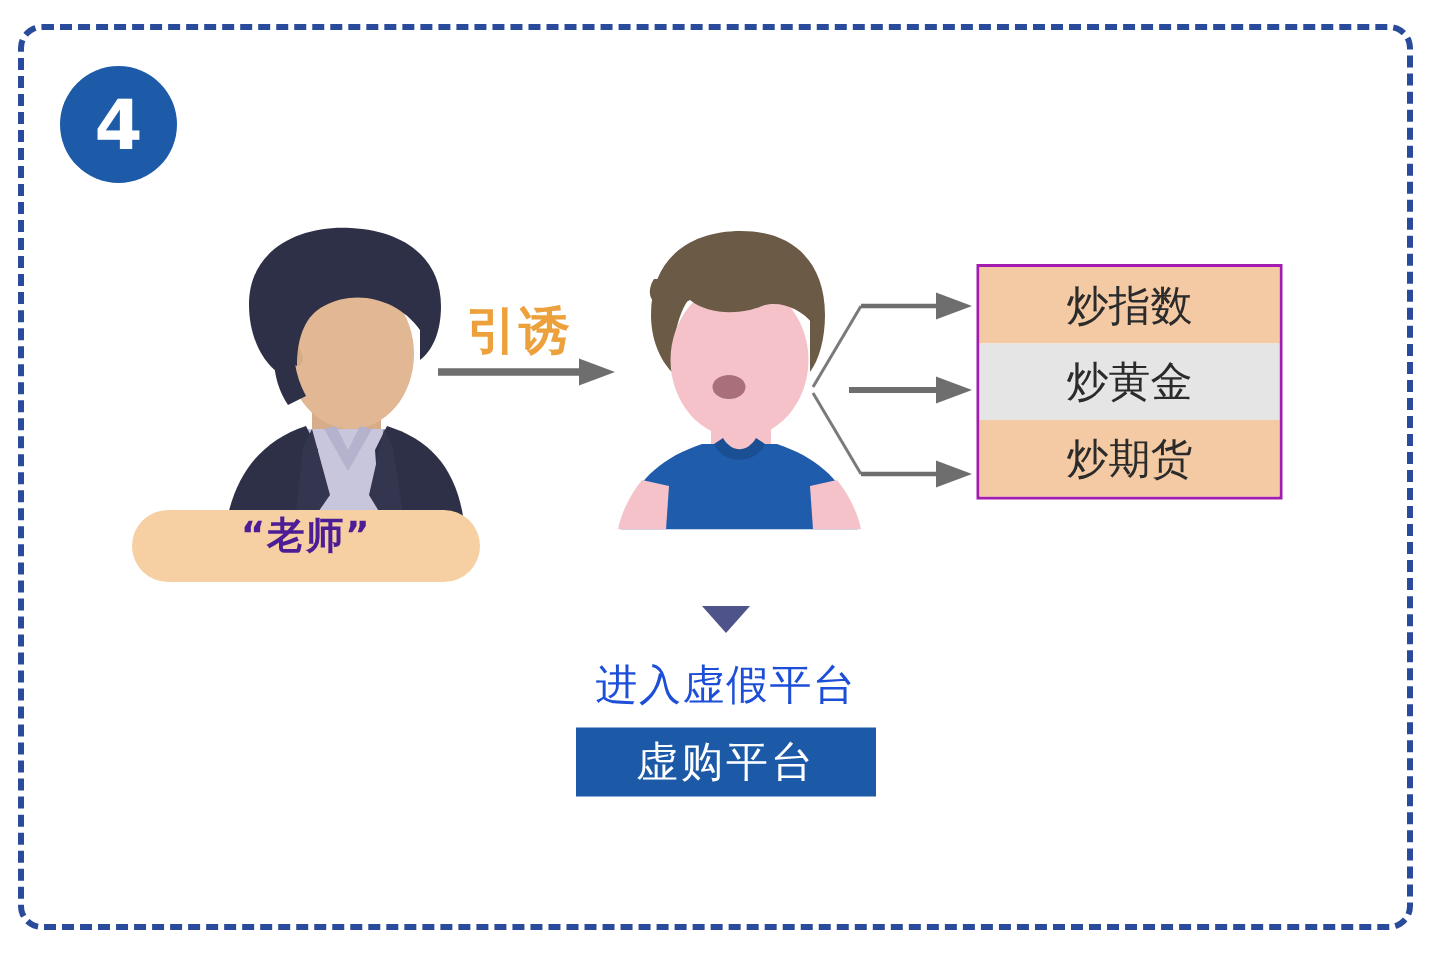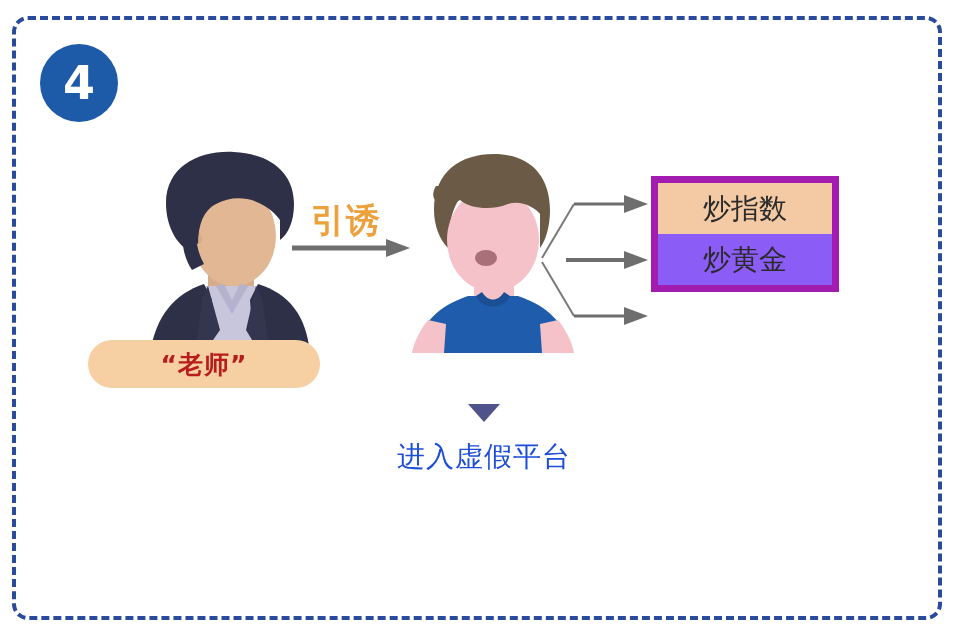--- a/index.html
+++ b/index.html
@@ -57,23 +57,22 @@
   }
   .figure svg { display: block; }
 
   
   .pill {
     position: absolute;
     height: 48px;
     border-radius: 24px;
     background: #f6cfa3;
     display: flex;
-    align-items: center;
-    justify-content: center;
-    color: #b91c1c;
+    justify-content: center;
+    color: #4c1d95;
     font-size: 25px;
     font-weight: bold;
     letter-spacing: 1px;
   }
   .pill-teacher { left: 88px;  top: 340px; width: 232px; }
   .pill-victim  { left: 368px; top: 340px; width: 232px; }
 
   
   .lure-label {
     position: absolute;
@@ -93,35 +92,35 @@
   }
 
   
   .branch { position: absolute; left: 540px; top: 178px; }
 
   
   .options {
     position: absolute;
     left: 651px;
     top: 176px;
-    width: 188px;
-    border: 7px solid #a21caf;
+    width: 204px;
+    border: 2px solid #a21caf;
     box-sizing: border-box;
   }
   .option-row {
     height: 51px;
     display: flex;
     align-items: center;
     justify-content: center;
     font-size: 28px;
     color: #2b2b2b;
     box-sizing: border-box;
   }
   .option-row.peach { background: #f3caa4; }
-  .option-row.white { background: #8b5cf6; }
+  .option-row.white { background: #e5e5e5; }
 
   
   .down-tri {
     position: absolute;
     left: 468px;
     top: 404px;
     width: 0;
     height: 0;
     border-left: 16px solid transparent;
     border-right: 16px solid transparent;
@@ -257,18 +256,24 @@
     </svg>
   </div>
 
   <div class="options">
     <div class="option-row peach">
       <span>炒指数</span>
     </div>
     <div class="option-row white">
       <span>炒黄金</span>
     </div>
+    <div class="option-row peach">
+      <span>炒期货</span>
+    </div>
   </div>
 
   <div class="down-tri"></div>
   <div class="enter-text">进入虚假平台</div>
+  <div class="platform-box">
+    <span>虚购平台</span>
+  </div>
 
 </div>
 
 </body></html>

